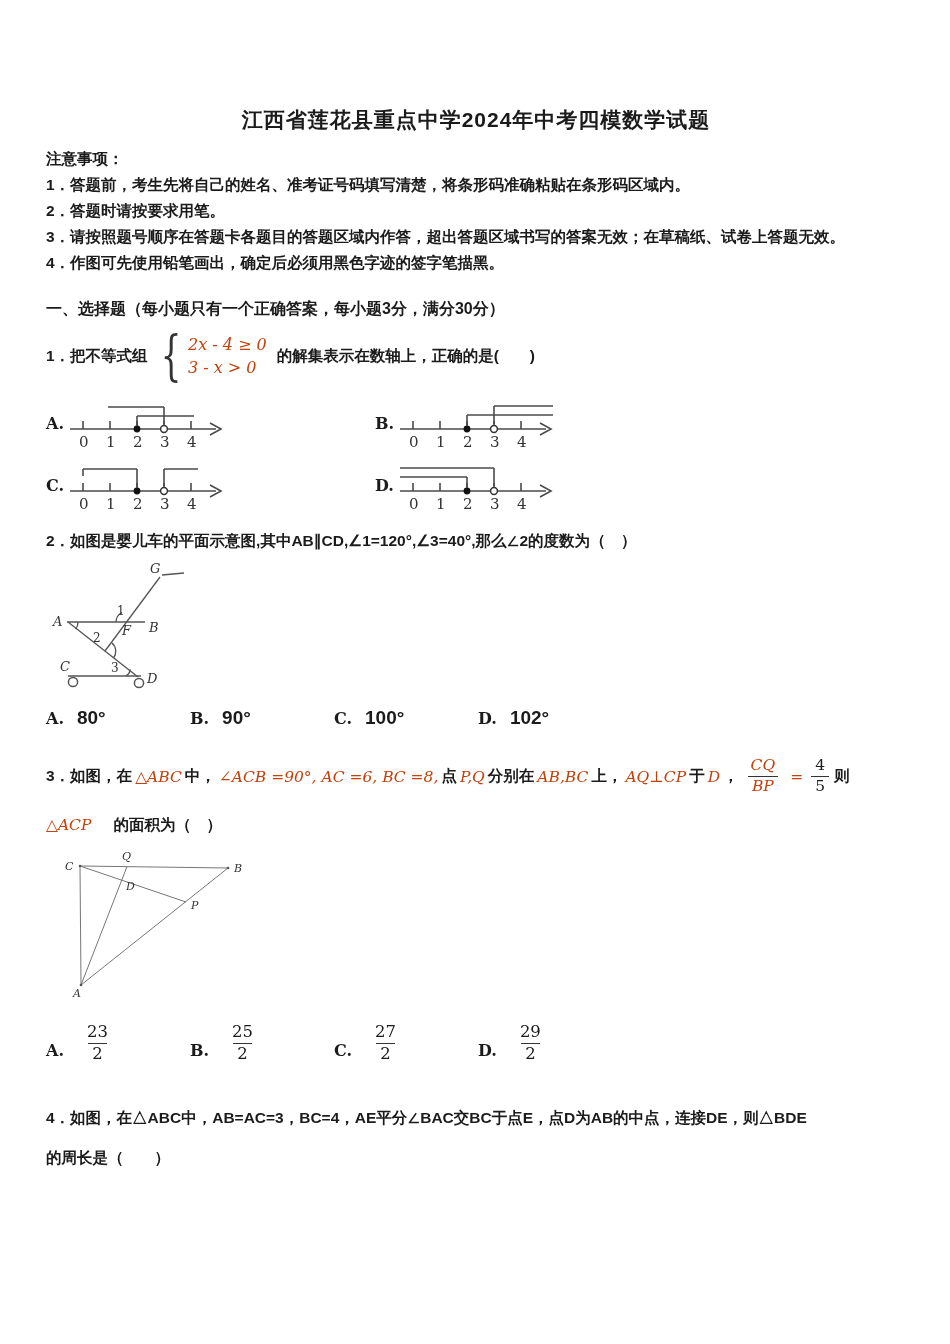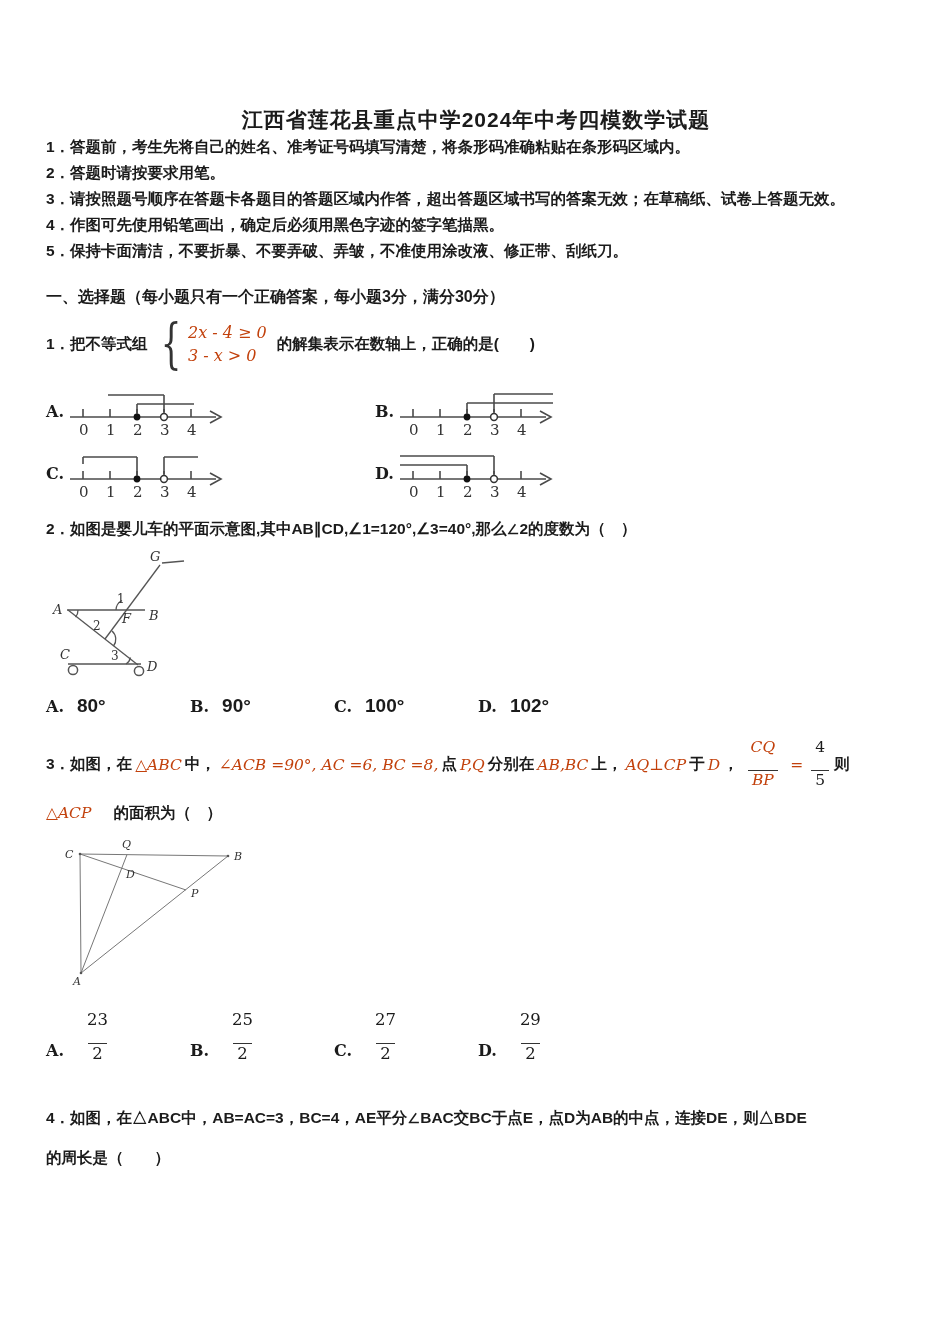--- a/index.html
+++ b/index.html
@@ -42,21 +42,21 @@
   .ans-row { display:flex; margin-top:8px; }
   .ans-item { width:144px; display:flex; align-items:baseline; }
   .ans-item:last-child { width:auto; }
   .ans-val { font-family:Liberation Sans, sans-serif; font-weight:700; font-style:normal;
              font-size:19px; margin-left:9px; }
 
   
   .q3-row { margin-top:16px; font-size:15.5px; min-height:64px; }
   .q3-row .math { font-size:15.5px; margin:0 3px; }
   .frac { display:inline-flex; flex-direction:column; align-items:center; margin:0 5px;
-          font-family:"DejaVu Serif", serif; font-weight:400; line-height:1.15;gap:12px; }
+          font-family:"DejaVu Serif", serif; font-weight:400; line-height:1.15; }
   .frac .den { border-top:1.2px solid #333; padding:1px 4px 0 4px; }
   .frac .num { padding:0 4px 1px 4px; }
   .q3-line2 { margin-top:6px; font-size:15.5px; display:flex; align-items:center;gap:18px; }
   .q3-line2 .math { margin-right:4px; }
 
   
   .frac-row { display:flex; margin-top:18px; }
   .frac-item { width:144px; display:flex; align-items:flex-end; }
   .frac-item:last-child { width:auto; }
   .frac-item .opt-label { margin:0 14px 4px 0; }
@@ -65,25 +65,25 @@
   
   .q4 { margin-top:34px; font-size:15.5px; line-height:40px; }
 </style>
 </head>
 <body>
 
 <div class="page">
 
   <div class="title">江西省莲花县重点中学2024年中考四模数学试题</div>
 
+  <div class="notes-heading">注意事项：</div>
   <div class="note-item">1．答题前，考生先将自己的姓名、准考证号码填写清楚，将条形码准确粘贴在条形码区域内。</div>
   <div class="note-item">2．答题时请按要求用笔。</div>
   <div class="note-item">3．请按照题号顺序在答题卡各题目的答题区域内作答，超出答题区域书写的答案无效；在草稿纸、试卷上答题无效。</div>
   <div class="note-item">4．作图可先使用铅笔画出，确定后必须用黑色字迹的签字笔描黑。</div>
-  <div class="note-item">5．保持卡面清洁，不要折暴、不要弄破、弄皱，不准使用涂改液、修正带、刮纸刀。</div>
 
   <div class="section-heading">一、选择题（每小题只有一个正确答案，每小题3分，满分30分）</div>
 
   <div class="q-row q1-row">
     <span>1．把不等式组</span>
     <span class="brace">{</span>
     <span class="sys math">
       <span>2x - 4 ≥ 0</span>
       <span>3 - x &gt; 0</span>
     </span>

